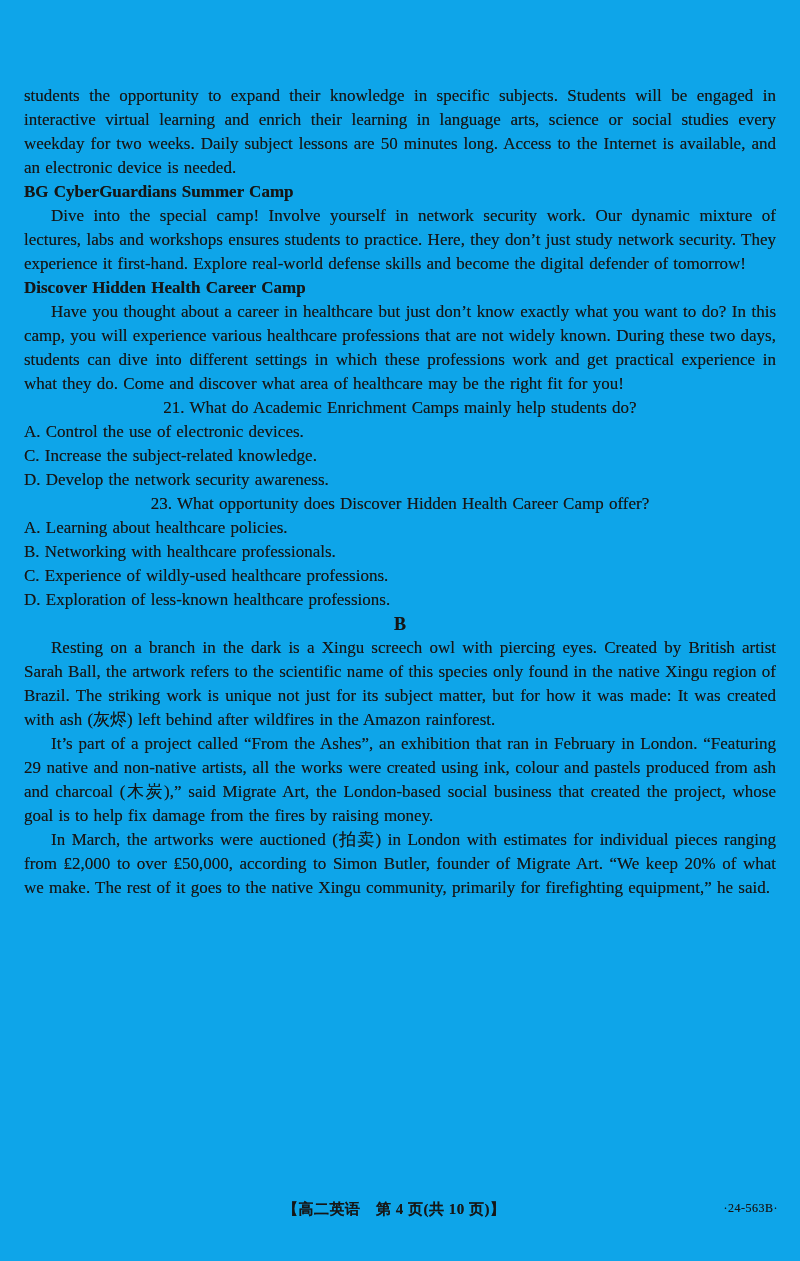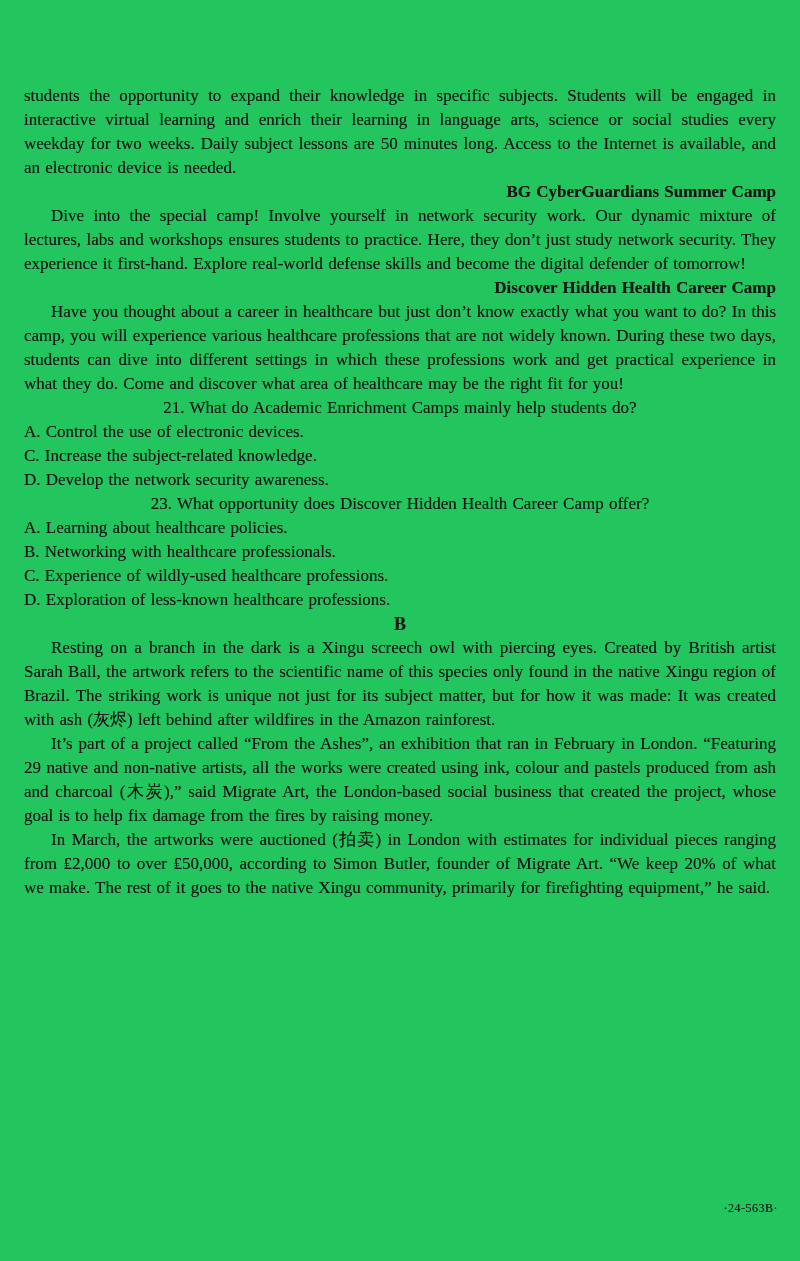--- a/index.html
+++ b/index.html
@@ -1,39 +1,39 @@
 <!DOCTYPE html>
 <html><head>
 <meta charset="utf-8">
 <style>
   html, body { margin: 0; padding: 0; background: #e8e8e8; }
   .page {
     position: relative;
     width: 800px;
     height: 1261px;
     margin: 0 auto;
-    background: #22c55e;
+    background: #0ea5e9;
     font-family: "Liberation Serif", serif;
     color: #161616;
     overflow: hidden;
     text-shadow: 0 0 0.3px rgba(20,20,20,0.55);
   }
   .content {
     position: absolute;
     top: 84px;
     left: 24px;
     width: 752px;
     font-size: 17px;
     line-height: 24px;
     word-spacing: 1px;
   }
   .content p { margin: 0; }
   .body-para { text-align: justify; }
   .indent { text-indent: 27px; }
-  .camp-heading { font-weight: bold; text-align: right; }
+  .camp-heading { font-weight: bold; text-align: left; }
   .stem { text-align: center; }
   .opt { margin-left: 39px; }
   .optgrid {
     margin-left: 39px;
     display: grid;
     grid-template-columns: 374px auto;
   }
   .section-label {
     text-align: center;
     font-weight: bold;
@@ -92,14 +92,15 @@
     <p class="section-label">B</p>
 
     <p class="body-para indent">Resting on a branch in the dark is a Xingu screech owl with piercing eyes. Created by British artist Sarah Ball, the artwork refers to the scientific name of this species only found in the native Xingu region of Brazil. The striking work is unique not just for its subject matter, but for how it was made: It was created with ash (灰烬) left behind after wildfires in the Amazon rainforest.</p>
 
     <p class="body-para indent">It’s part of a project called “From the Ashes”, an exhibition that ran in February in London. “Featuring 29 native and non-native artists, all the works were created using ink, colour and pastels produced from ash and charcoal (木炭),” said Migrate Art, the London-based social business that created the project, whose goal is to help fix damage from the fires by raising money.</p>
 
     <p class="body-para indent">In March, the artworks were auctioned (拍卖) in London with estimates for individual pieces ranging from ₤2,000 to over ₤50,000, according to Simon Butler, founder of Migrate Art. “We keep 20% of what we make. The rest of it goes to the native Xingu community, primarily for firefighting equipment,” he said.</p>
 
   </div>
 
+  <span class="footer-center">【高二英语　第 4 页(共 10 页)】</span>
   <span class="footer-code">·24-563B·</span>
 </div>
 
 </body></html>

